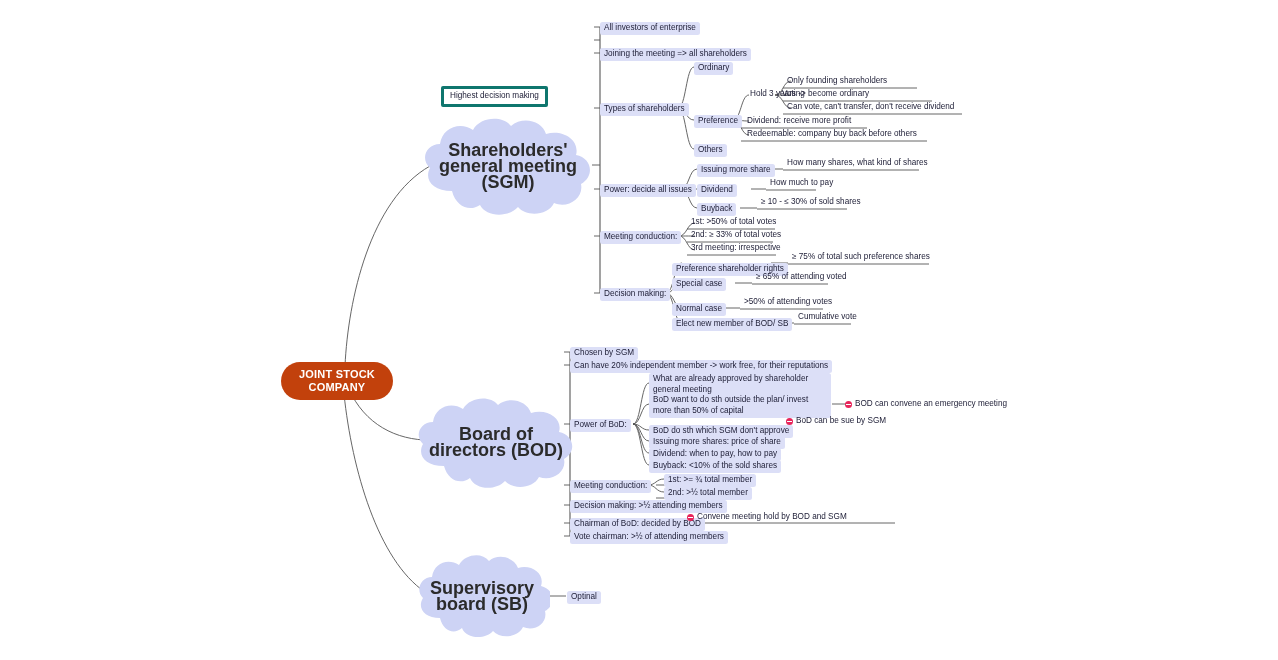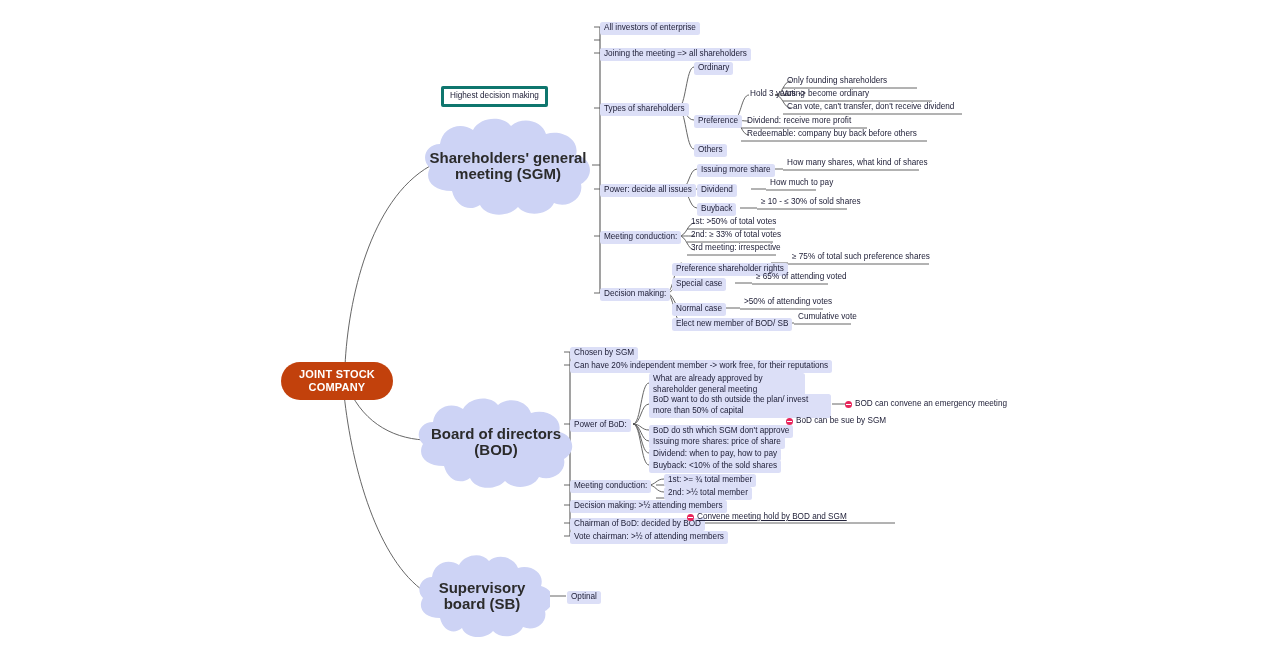--- a/index.html
+++ b/index.html
@@ -12,21 +12,21 @@
 
   .central{
     left:281px;top:362px;width:112px;height:38px;
     background:#c2410c;border-radius:19px;
     color:#ffffff;font-weight:bold;font-size:11px;line-height:13px;
     display:flex;align-items:center;justify-content:center;text-align:center;
     letter-spacing:.2px;
   }
 
   .cloud{position:absolute;display:flex;align-items:center;justify-content:center;text-align:center;
-    color:#2b2b2b;font-weight:bold;font-size:15px;line-height:16px;}
+    color:#2b2b2b;font-weight:bold;font-size:18px;line-height:16px;}
   .cloud .ctext{position:relative;z-index:2;padding:0 6px;}
   .cloudsvg{position:absolute;left:0;top:0;z-index:1;}
 
   
   .lab{
     position:absolute;background:#dcdff7;color:#22223a;
     font-size:8.2px;line-height:10.5px;padding:1px 4px 1.5px 4px;
     border-radius:2.5px;white-space:nowrap;box-sizing:border-box;
   }
   .lab.wrap{white-space:normal;}
@@ -206,21 +206,21 @@
   <div class="lab" style="left:672px;top:318px;">Elect new member of BOD/ SB</div>
   <div class="plain" style="left:790px;top:252px;">≥ 75% of total such preference shares</div>
   <div class="plain" style="left:754px;top:272px;">≥ 65% of attending voted</div>
   <div class="plain" style="left:742px;top:297px;">&gt;50% of attending votes</div>
   <div class="plain" style="left:796px;top:312px;">Cumulative vote</div>
 
   <div class="lab" style="left:570px;top:347px;">Chosen by SGM</div>
   <div class="lab" style="left:570px;top:360px;">Can have 20% independent member -&gt; work free, for their reputations</div>
 
   <div class="lab" style="left:570px;top:419px;">Power of BoD:</div>
-  <div class="lab wrap" style="left:649px;top:373px;width:156px;">What are already approved by shareholder general meeting</div>
+  <div class="lab wrap" style="left:649px;top:373px;width:182px;">What are already approved by shareholder general meeting</div>
   <div class="lab wrap" style="left:649px;top:394px;width:182px;">BoD want to do sth outside the plan/ invest more than 50% of capital</div>
   <div class="lab" style="left:649px;top:425px;">BoD do sth which SGM don't approve</div>
   <div class="lab" style="left:649px;top:436px;">Issuing more shares: price of share</div>
   <div class="lab" style="left:649px;top:448px;">Dividend: when to pay, how to pay</div>
   <div class="lab" style="left:649px;top:460px;">Buyback: &lt;10% of the sold shares</div>
 
   <div class="ann" style="left:845px;top:399px;">
     <span class="mk"></span>
     <span>BOD can convene an emergency meeting</span>
   </div>
@@ -228,21 +228,21 @@
     <span class="mk"></span>
     <span>BoD can be sue by SGM</span>
   </div>
 
   <div class="lab" style="left:570px;top:480px;">Meeting conduction:</div>
   <div class="lab" style="left:664px;top:474px;">1st: &gt;= ¾ total member</div>
   <div class="lab" style="left:664px;top:487px;">2nd: &gt;½ total member</div>
 
   <div class="lab" style="left:570px;top:500px;">Decision making: &gt;½ attending members</div>
   <div class="lab" style="left:570px;top:518px;">Chairman of BoD: decided by BOD</div>
-  <div class="ann" style="left:687px;top:512px;text-decoration:underline;">
+  <div class="ann" style="left:687px;top:512px;">
     <span class="mk"></span>
     <span>Convene meeting hold by BOD and SGM</span>
   </div>
   <div class="lab" style="left:570px;top:531px;">Vote chairman: &gt;½ of attending members</div>
 
   <div class="lab" style="left:567px;top:591px;">Optinal</div>
 
 </div>
 
 </body></html>

